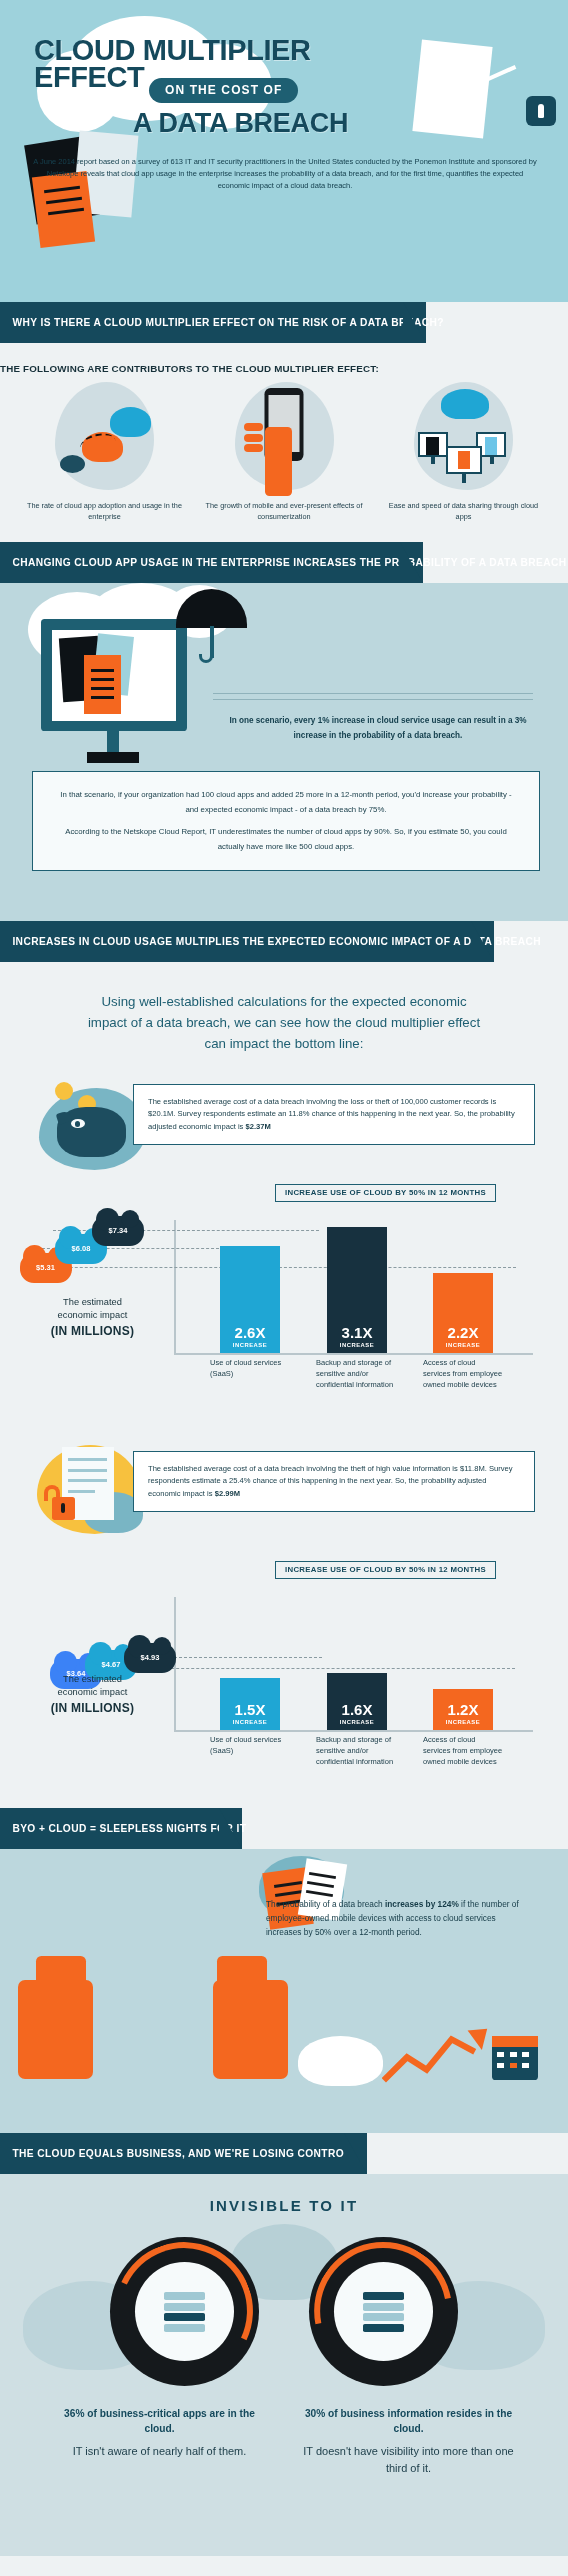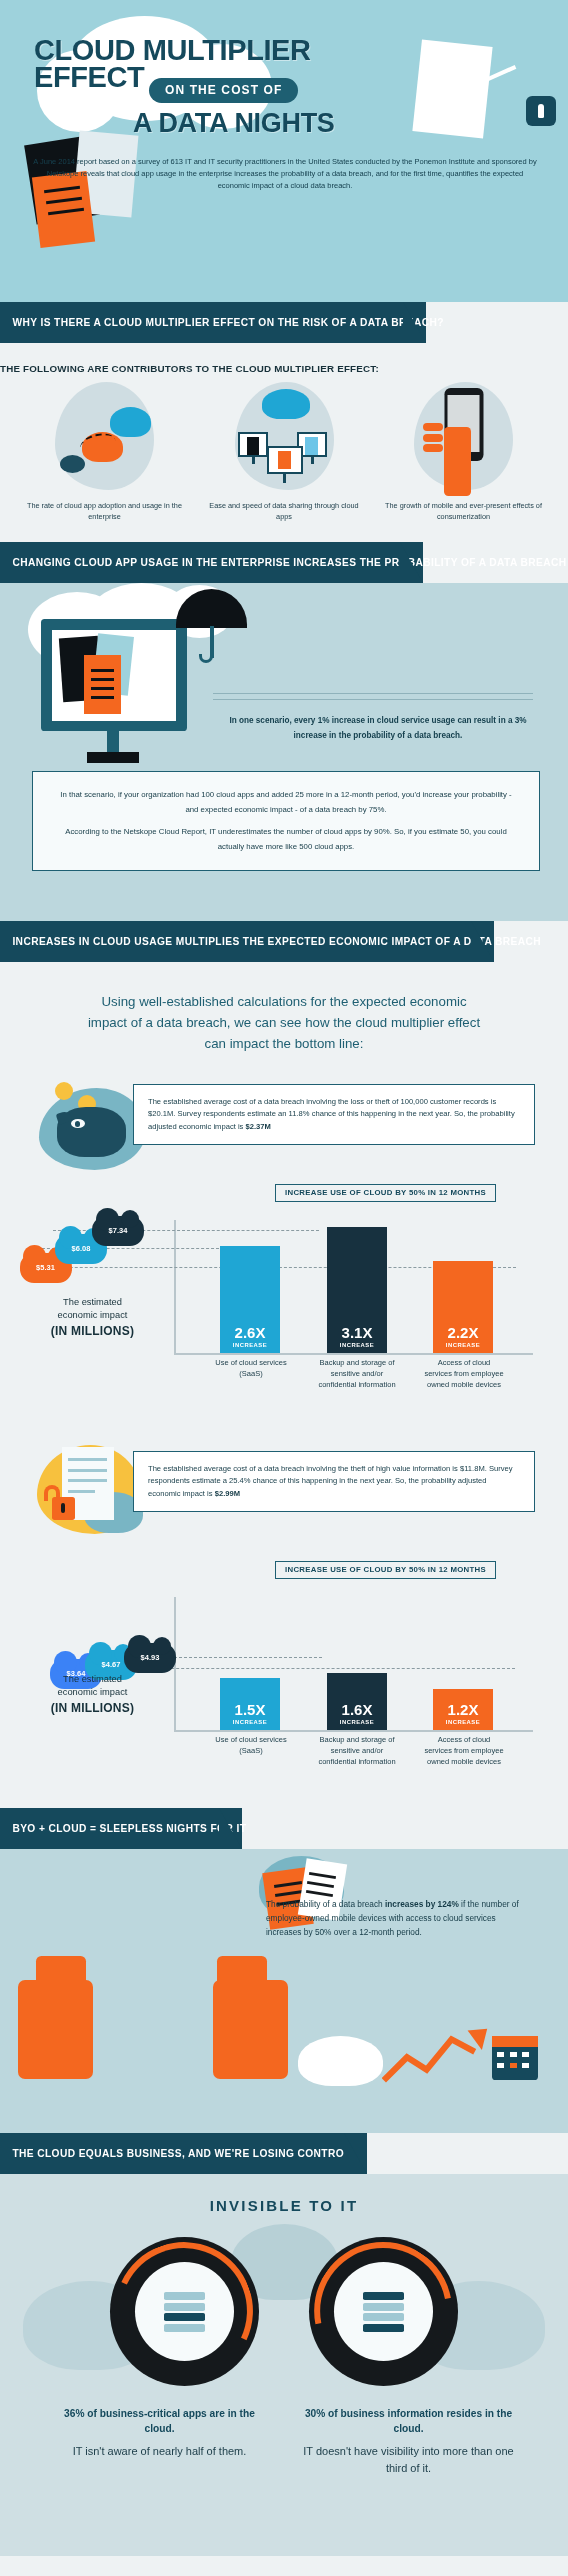--- a/index.html
+++ b/index.html
@@ -117,21 +117,21 @@
   .dash{position:absolute;height:0;border-top:1.8px dashed #8a9ba1}
   .cloudtag{position:absolute;width:52px;height:30px;display:flex;align-items:center;
       justify-content:center;color:#fff;font-size:7.5px;font-weight:bold;border-radius:14px}
   .cloudtag:before,.cloudtag:after{content:"";position:absolute;border-radius:50%;background:inherit}
   .cloudtag:before{width:23px;height:23px;left:3.6px;top:-8px}
   .cloudtag:after{width:18px;height:18px;right:5.3px;top:-6.2px}
   .cloudtag span{position:relative;z-index:2}
   .estlab{position:absolute;left:25px;top:112px;width:135px;text-align:center;color:#17313a}
   .estlab .a{font-size:9.3px;line-height:1.4}
   .estlab .b{font-size:12px;font-weight:bold;letter-spacing:0.2px;margin-top:1.8px}
-  .barcap{position:absolute;top:174px;width:82px;text-align:center;font-size:7.5px;
+  .barcap{position:absolute;top:174px;width:82px;font-size:7.5px;
       line-height:1.45;color:#1b3c48}
 
   
   .byo{background:#bcd7dd;position:relative;height:284px;overflow:hidden}
   .tablet{position:absolute;left:66px;top:39px;width:169px;height:117px;background:#15191c;
       border-radius:9px;padding:9px}
   .tabscr{width:100%;height:100%;background:#dfe8ea;display:flex;align-items:center;
       justify-content:center;text-align:center}
   .tabscr .t{font-size:9.8px;line-height:1.5;color:#17313a;font-weight:bold;padding:0 7px}
   .tabscr .t em{font-style:normal;font-weight:bold}
@@ -163,21 +163,21 @@
 
 <div class="page">
 
   <div class="hero dots">
     <div class="cloudwhite" style="left:69px;top:16px;width:151px;height:105px"></div>
     <div class="cloudwhite" style="left:37px;top:50px;width:85px;height:82px"></div>
     <div class="cloudwhite" style="left:174px;top:44px;width:98px;height:85px"></div>
 
     <h1 class="title">CLOUD MULTIPLIER EFFECT</h1>
     <div class="onthecost">ON THE COST OF</div>
-    <h2 class="subtitle">A DATA NIGHTS</h2>
+    <h2 class="subtitle">A DATA BREACH</h2>
 
     <div class="doc-dark" style="left:30px;top:140px;width:64px;height:80px;transform:rotate(-9deg)"></div>
     <div class="doc-pale" style="left:76px;top:133px;width:59px;height:82px;transform:rotate(5deg)"></div>
     <div class="doc-orange" style="left:36px;top:174px;width:55px;height:71px;transform:rotate(-7deg)"></div>
     <div style="position:absolute;left:44px;top:188px;width:36px;height:2.7px;background:#0d1216;transform:rotate(-7deg)"></div>
     <div style="position:absolute;left:46px;top:199px;width:36px;height:2.7px;background:#0d1216;transform:rotate(-7deg)"></div>
     <div style="position:absolute;left:48px;top:210px;width:36px;height:2.7px;background:#0d1216;transform:rotate(-7deg)"></div>
     <div class="doc-pale" style="left:417px;top:43px;width:71px;height:92px;transform:rotate(6deg);background:#fff"></div>
     <div class="pencil"></div>
     <div class="lockbadge">
@@ -197,51 +197,51 @@
     <div class="contrib-head">THE FOLLOWING ARE CONTRIBUTORS TO THE CLOUD MULTIPLIER EFFECT:</div>
     <div class="contrib-row">
       <div class="contrib">
         <div class="blob">
           <div class="cloud-s c-dark" style="left:5.3px;top:73px;width:25px;height:18px"></div>
           <div class="cloud-s c-orange" style="left:27px;top:50px;width:41px;height:30px;border-radius:50% 50% 40% 40%"></div>
           <div class="cloud-s c-blue" style="left:55px;top:25px;width:41px;height:30px;border-radius:50% 50% 40% 40%"></div>
           <div style="position:absolute;left:25px;top:52px;width:36px;height:21px;border-top:2.7px dashed #111;border-radius:50%;transform:rotate(-14deg)"></div>
         </div>
         <div class="ctext">The rate of cloud app adoption and usage in the enterprise</div>
+      </div>
+      <div class="contrib">
+        <div class="blob">
+          <div class="phone">
+              <div class="scr"></div>
+            </div>
+          <div class="hand"></div>
+          <div class="finger" style="top:41px"></div>
+          <div class="finger" style="top:52px"></div>
+          <div class="finger" style="top:62px"></div>
+        </div>
+        <div class="ctext">The growth of mobile and ever-present effects of consumerization</div>
       </div>
       <div class="contrib">
         <div class="blob">
           <div class="cloud-s c-blue" style="left:27px;top:7px;width:48px;height:30px;border-radius:50% 50% 38% 38%"></div>
           <div class="monitor" style="left:3.6px;top:50px">
               <div style="width:12.4px;height:18px;background:#0d1216;margin:2.7px auto"></div>
             </div>
           <div class="mstand" style="left:17px;top:75px"></div>
           <div class="monitor" style="left:62px;top:50px">
               <div style="width:12.4px;height:18px;background:#6cc5e8;margin:2.7px auto"></div>
             </div>
           <div class="mstand" style="left:76px;top:75px"></div>
           <div class="monitor" style="left:32px;top:64px;width:36px;height:28px">
               <div style="width:12.4px;height:18px;background:#f4671f;margin:2.7px auto"></div>
             </div>
           <div class="mstand" style="left:48px;top:92px;height:9px"></div>
         </div>
         <div class="ctext">Ease and speed of data sharing through cloud apps</div>
       </div>
-      <div class="contrib">
-        <div class="blob">
-          <div class="phone">
-              <div class="scr"></div>
-            </div>
-          <div class="hand"></div>
-          <div class="finger" style="top:41px"></div>
-          <div class="finger" style="top:52px"></div>
-          <div class="finger" style="top:62px"></div>
-        </div>
-        <div class="ctext">The growth of mobile and ever-present effects of consumerization</div>
-      </div>
     </div>
   </div>
 
   <div class="band-wrap">
     <div class="bandbar" style="width:423px">
         <span class="txt">CHANGING CLOUD APP USAGE IN THE ENTERPRISE INCREASES THE PROBABILITY OF A DATA BREACH</span>
       </div>
   </div>
 
   <div class="riskzone dots">
@@ -326,21 +326,21 @@
       </div>
 
       <div class="bar" style="left:220px;height:107px;background:#1fa6d4">
         <div class="v">2.6X</div>
           <div class="u">INCREASE</div>
       </div>
       <div class="bar" style="left:327px;height:126px;background:#17313f">
         <div class="v">3.1X</div>
           <div class="u">INCREASE</div>
       </div>
-      <div class="bar" style="left:433px;height:92px;background:#f4671f">
+      <div class="bar" style="left:433px;height:80px;background:#f4671f">
         <div class="v">2.2X</div>
           <div class="u">INCREASE</div>
       </div>
 
       <div class="barcap" style="left:210px">Use of cloud services (SaaS)</div>
       <div class="barcap" style="left:316px">Backup and storage of sensitive and/or confidential information</div>
       <div class="barcap" style="left:423px">Access of cloud services from employee owned mobile devices</div>
     </div>
 
     <div class="calloutrow" style="margin-top:27px">

